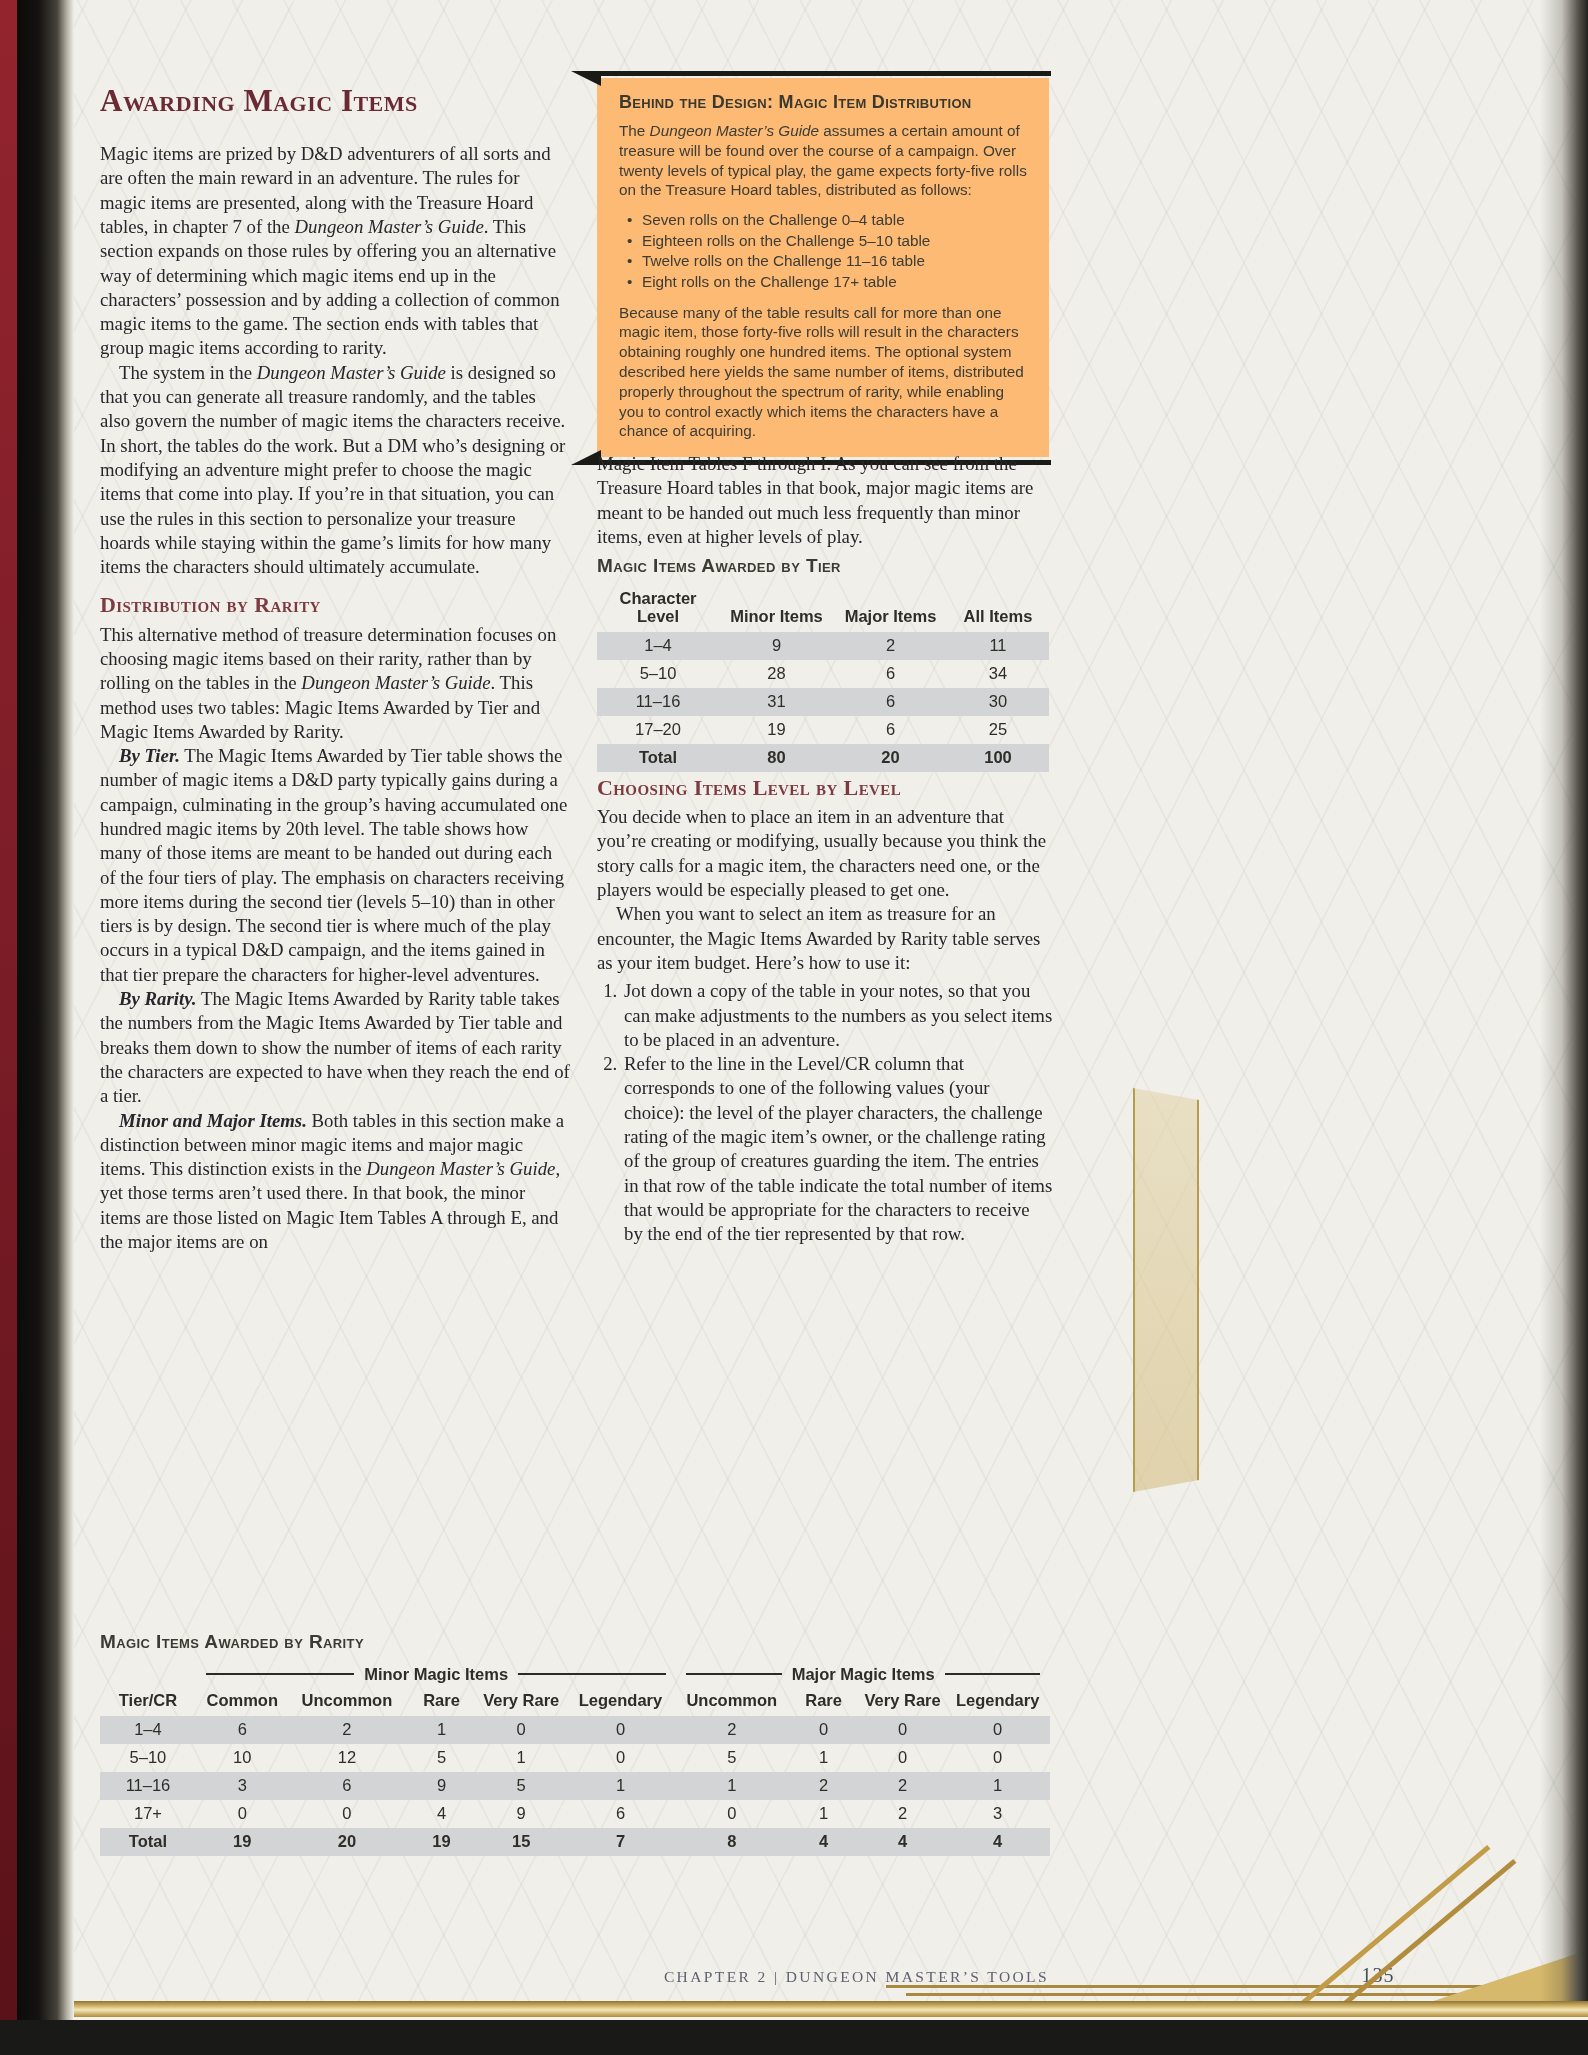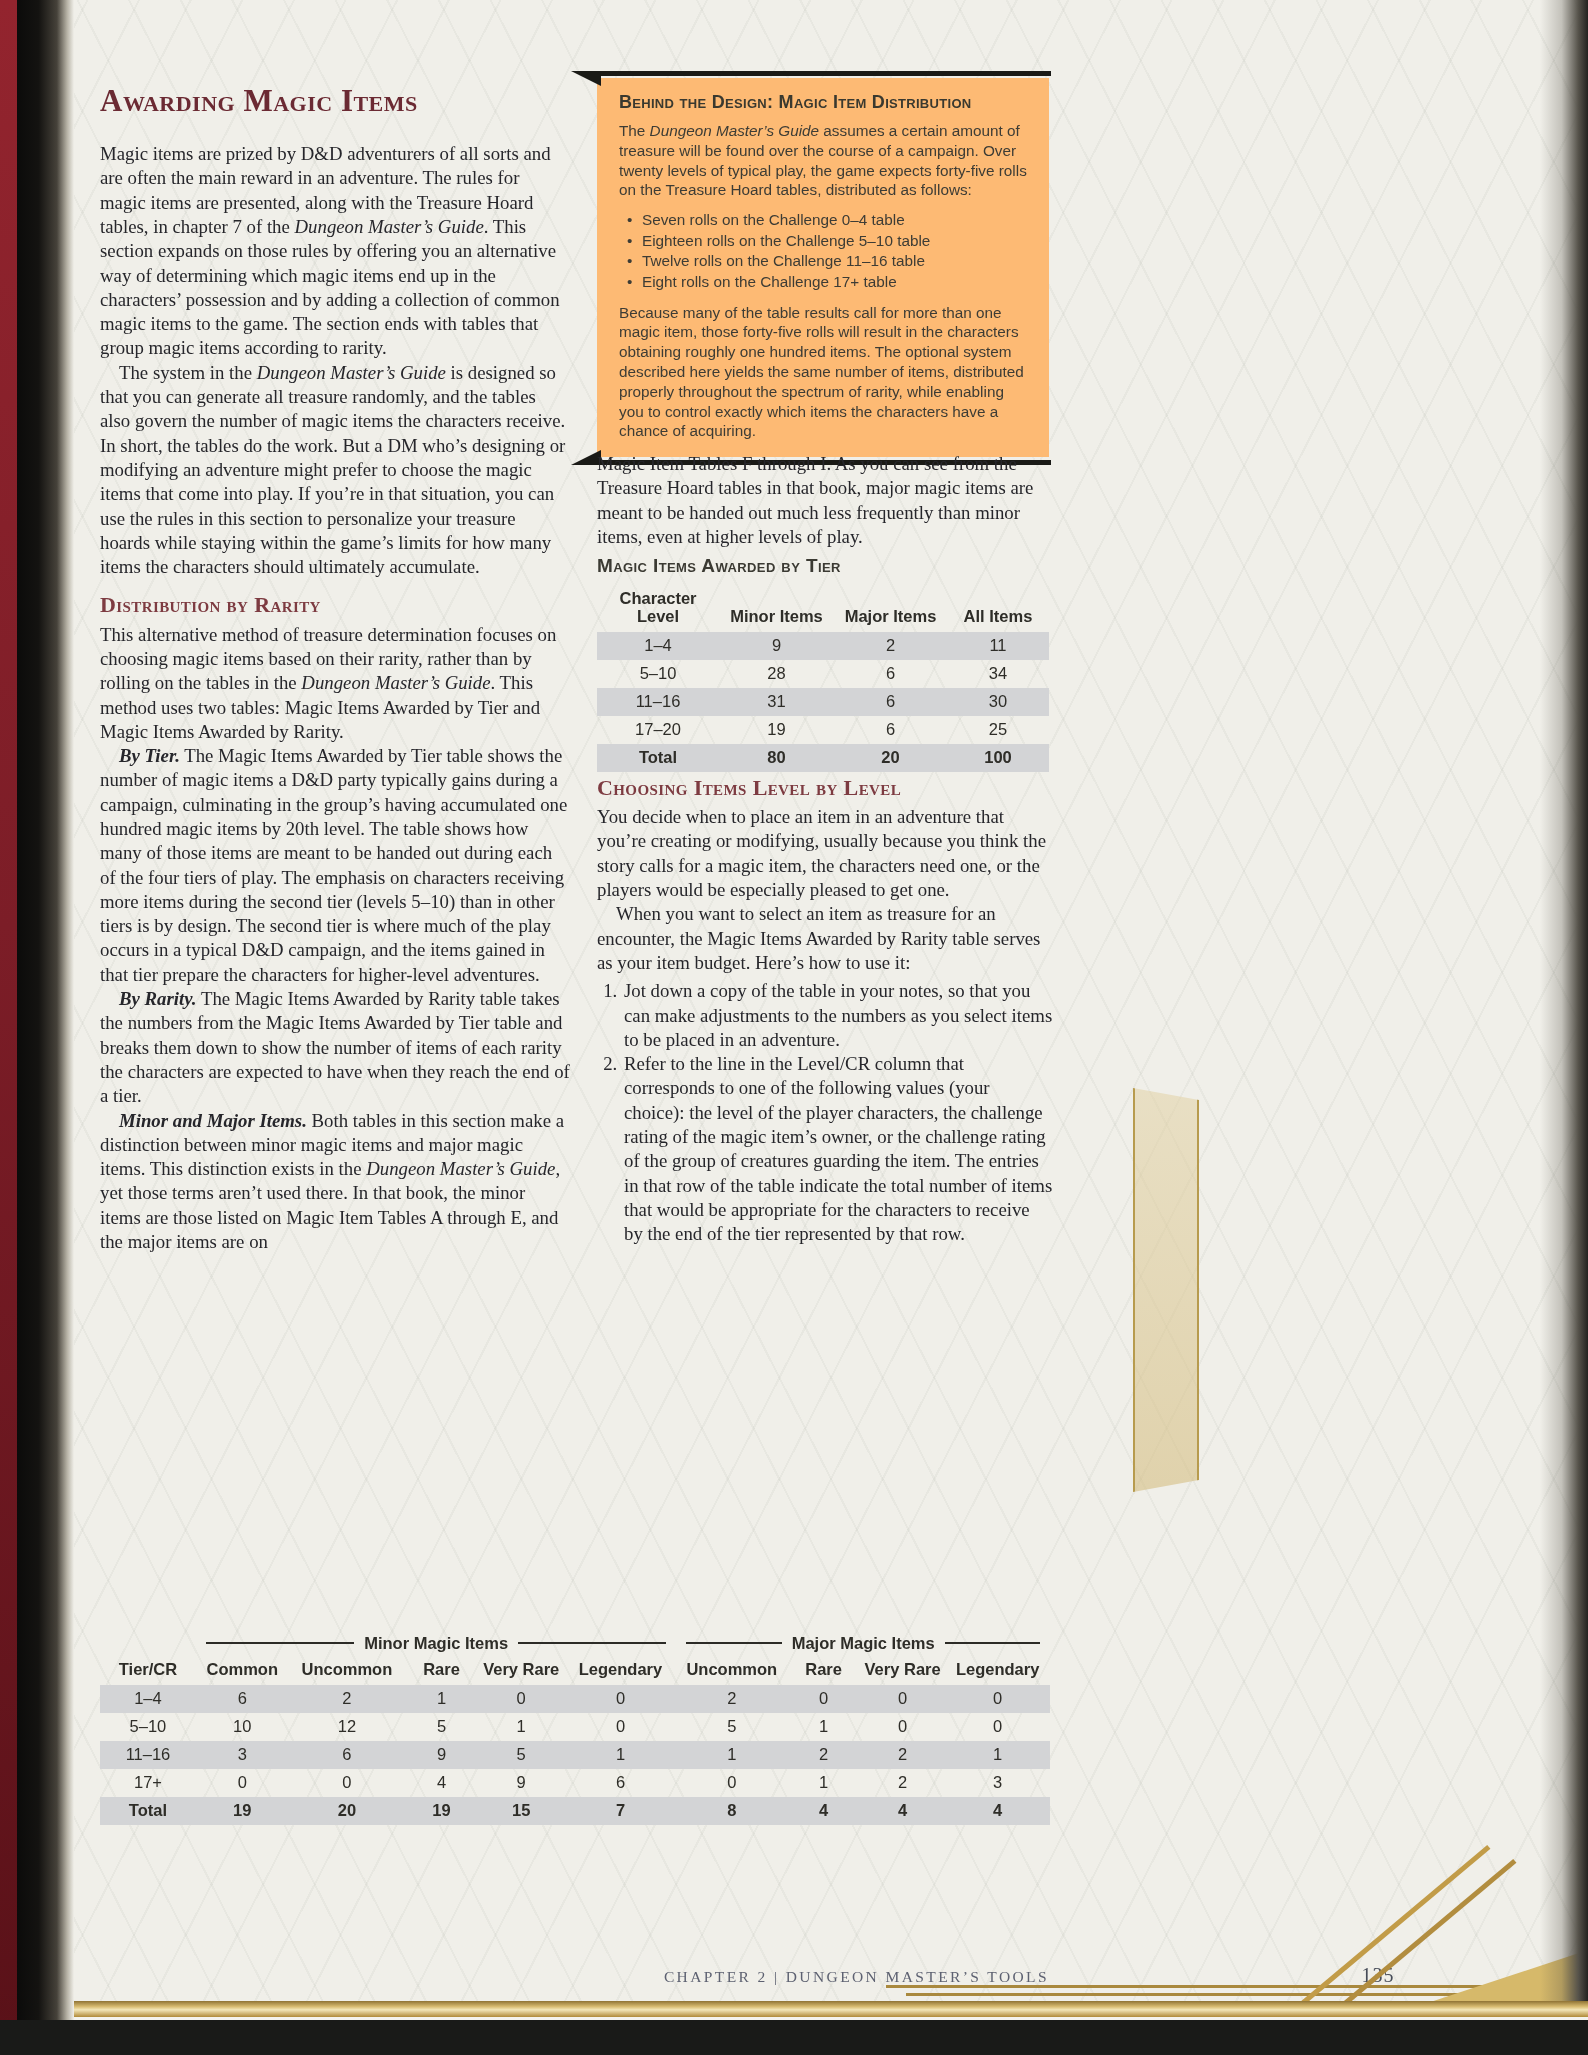--- a/index.html
+++ b/index.html
@@ -190,20 +190,21 @@
     <h2 class="red-head" style="margin-top:0;">Choosing Items Level by Level</h2>
     <p class="body">You decide when to place an item in an adventure that you’re creating or modifying, usually because you think the story calls for a magic item, the characters need one, or the players would be especially pleased to get one.</p>
     <p class="body ind">When you want to select an item as treasure for an encounter, the Magic Items Awarded by Rarity table serves as your item budget. Here’s how to use it:</p>
     <ol class="steps">
       <li>Jot down a copy of the table in your notes, so that you can make adjustments to the numbers as you select items to be placed in an adventure.</li>
       <li>Refer to the line in the Level/CR column that corresponds to one of the following values (your choice): the level of the player characters, the challenge rating of the magic item’s owner, or the challenge rating of the group of creatures guarding the item. The entries in that row of the table indicate the total number of items that would be appropriate for the characters to receive by the end of the tier represented by that row.</li>
     </ol>
   </div>
 
   <div class="rarity-section">
+    <h3 class="table-head">Magic Items Awarded by Rarity</h3>
     <table class="data rarity-table">
       <colgroup>
         <col style="width:108px">
           <col style="width:98px">
           <col style="width:124px">
           <col style="width:84px">
           <col style="width:104px">
         <col style="width:120px">
           <col style="width:116px">
           <col style="width:84px">

